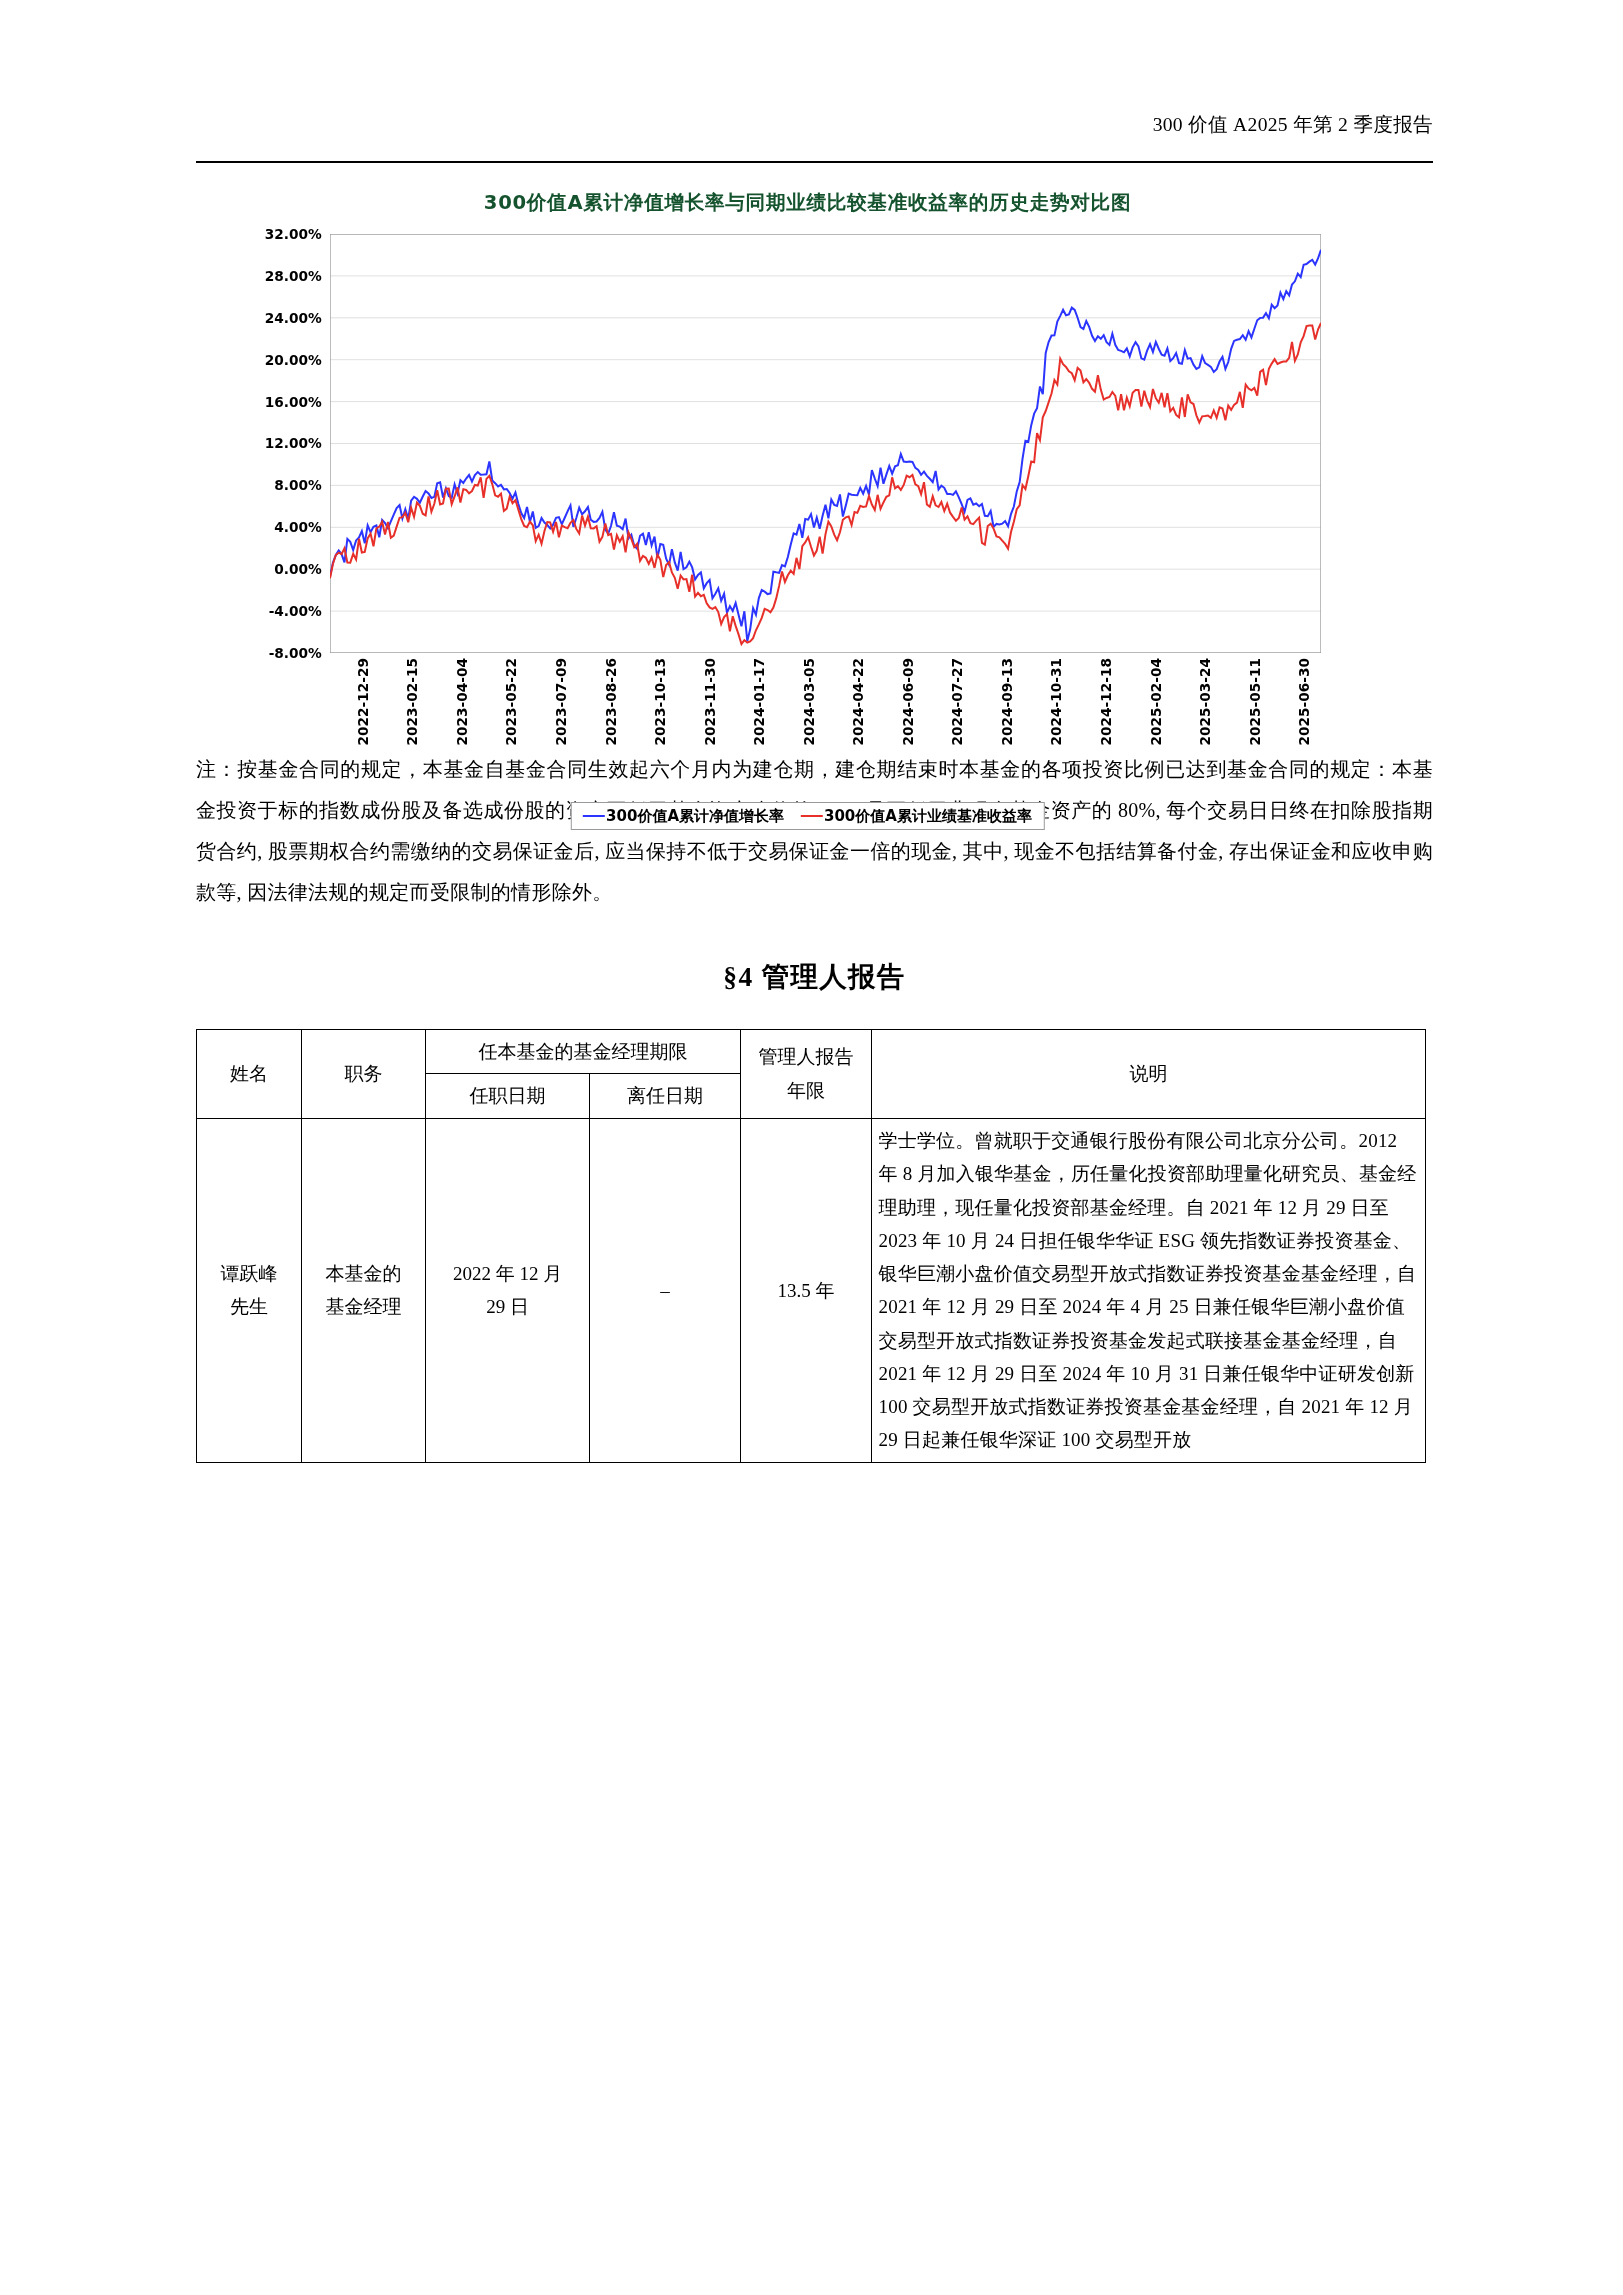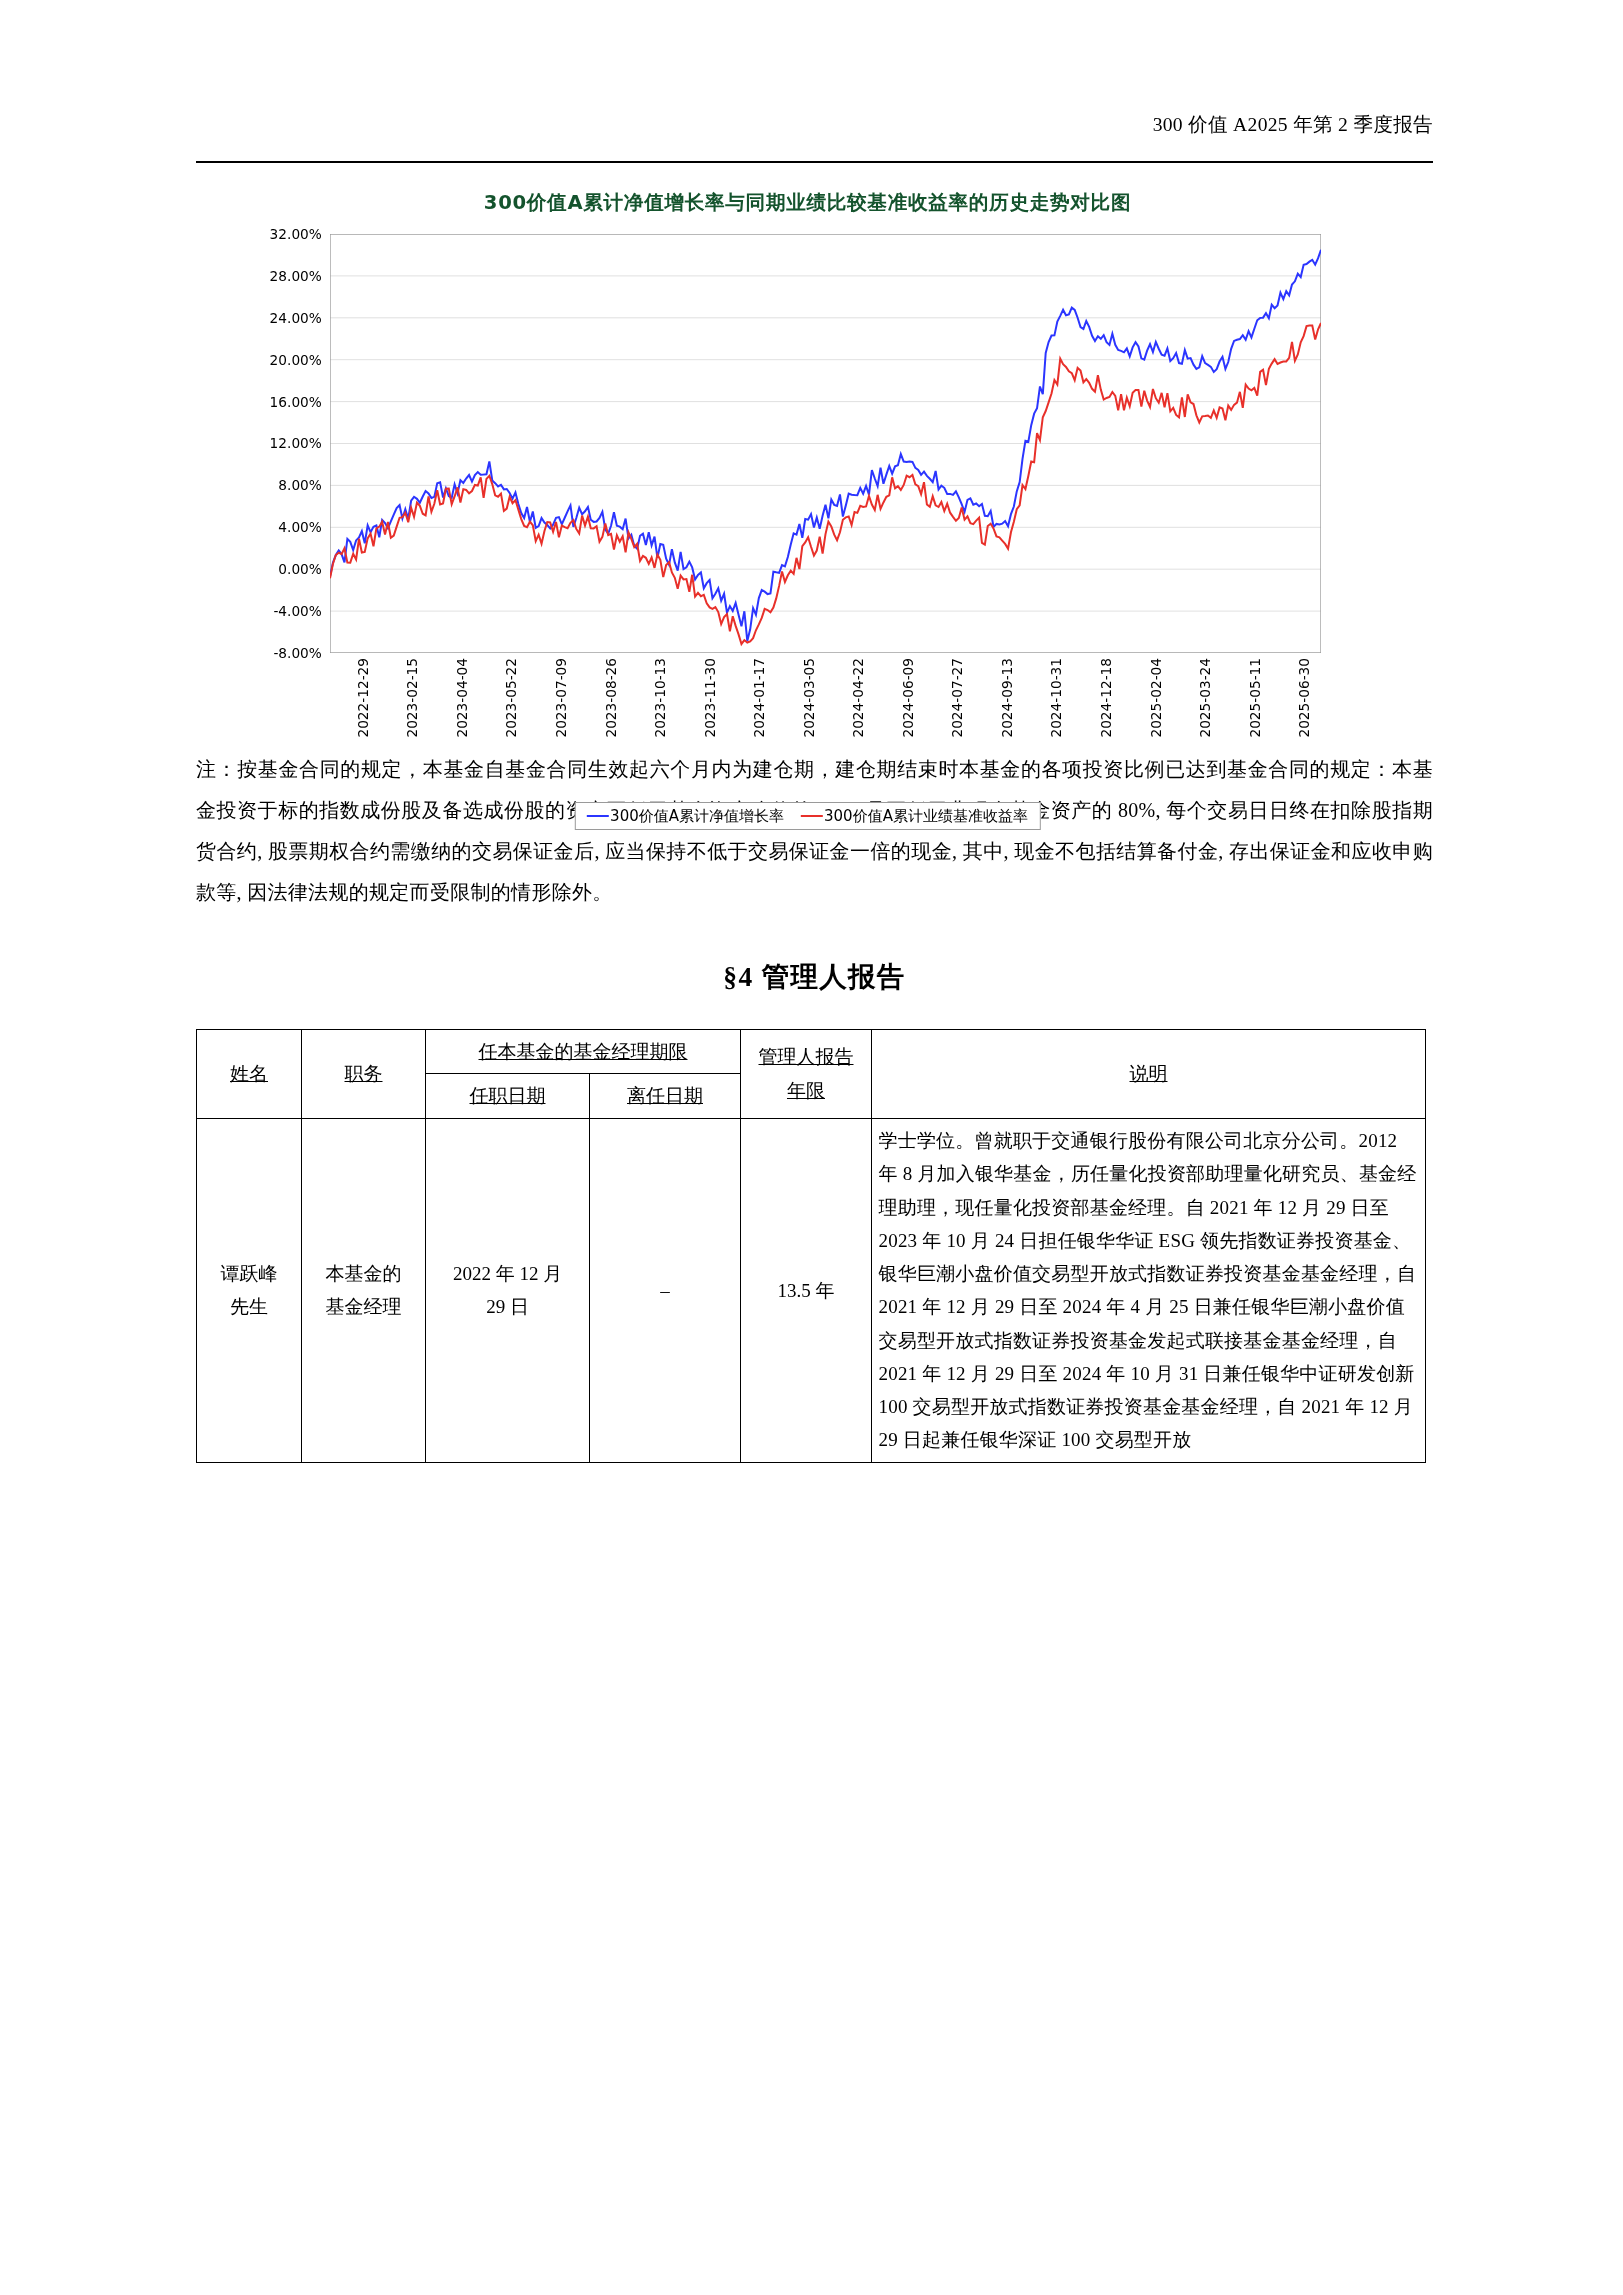--- a/index.html
+++ b/index.html
@@ -50,20 +50,21 @@
     font-family: "DejaVu Sans", sans-serif;
     font-weight: bold;
     font-size: 19.6px;
     letter-spacing: 0.7px;
     margin-bottom: 9.2px;
     color: #14532d;
   }
   .chart-area {
     position: relative;
     height: 458px;
+    font-weight: bold;
   }
   .plot-wrap {
     position: absolute;
     left: 108px;
     top: 7.9px;
     right: 72px;
     height: 419px;
   }
   .y-labels {
     position: absolute;
@@ -154,21 +155,20 @@
   }
   table.mgr td, table.mgr th {
     border: 1.3px solid #000;
     padding: 5.2px 6.5px;
     vertical-align: middle;
     font-weight: normal;
     line-height: 1.75;
   }
   table.mgr th {
     text-align: center;
-    text-decoration: underline;
   }
   .cell-center { text-align: center; }
   .cell-desc {
     text-align: left;
     vertical-align: top;
     line-height: 2.0;
     letter-spacing: 0.2px;
   }
   .col-name  { width: 105px; }
   .col-role  { width: 124px; }

